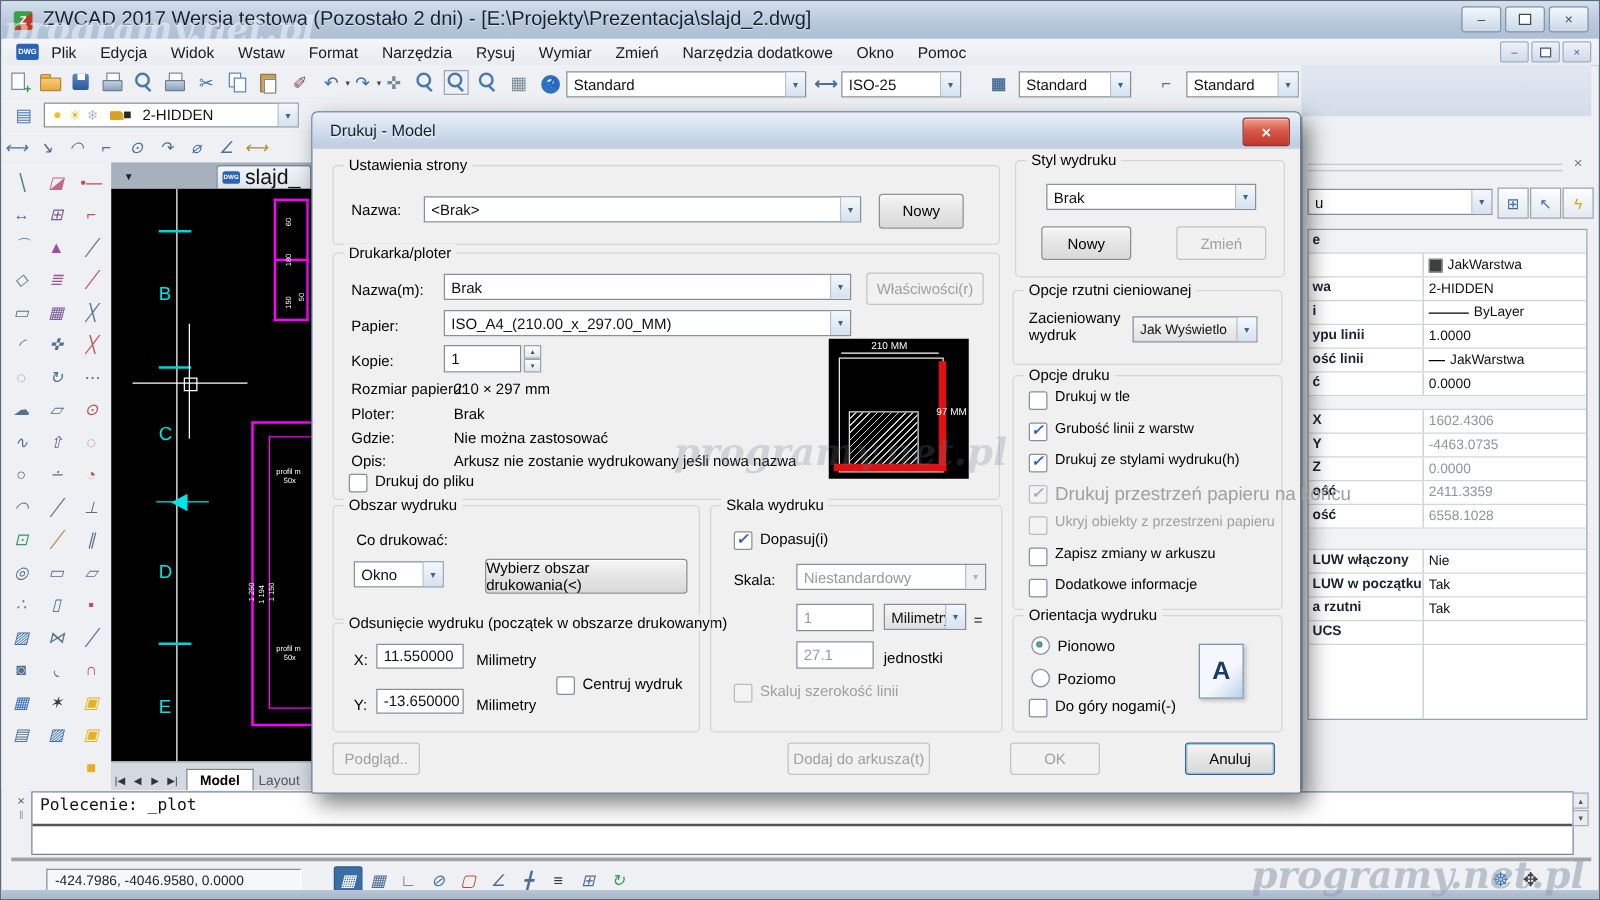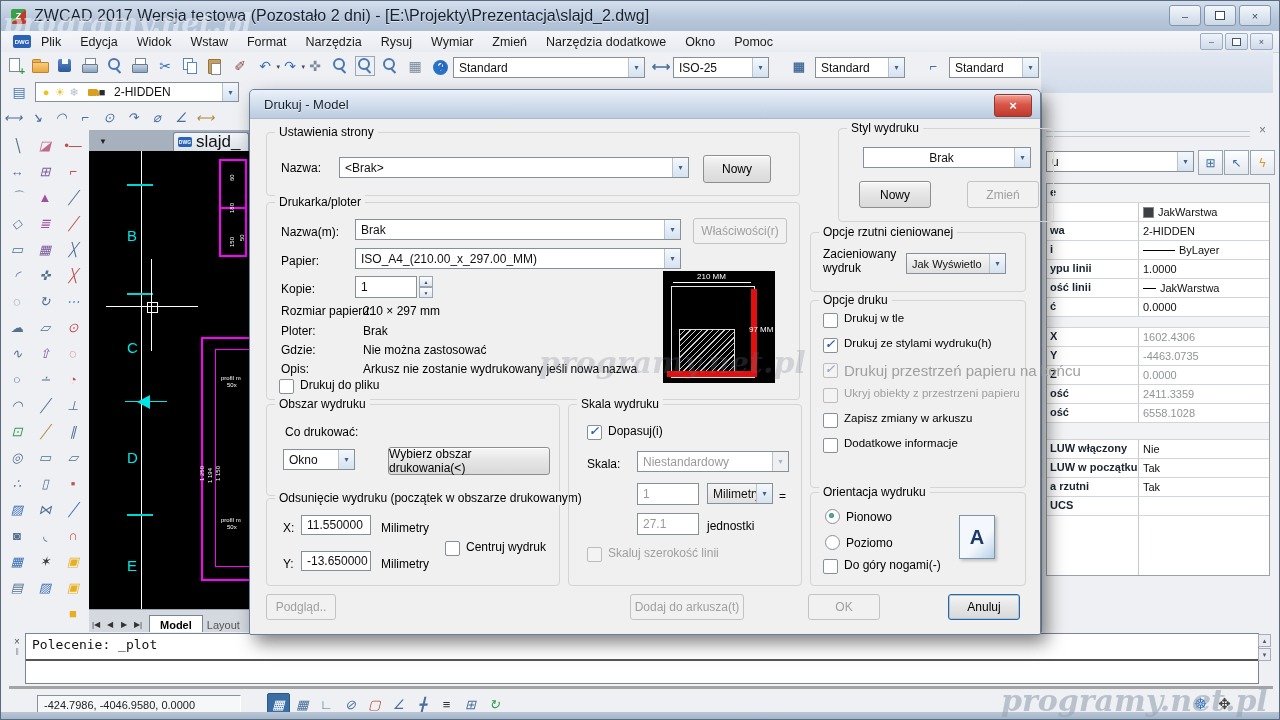--- a/index.html
+++ b/index.html
@@ -919,21 +919,21 @@
       <div class="input dis" style="left:68px;top:108px;width:62px;height:22px;">
           <span>27.1</span>
         </div>
       <span class="lbl" style="left:138px;top:114px;">jednostki</span>
       <label class="chk disabled" style="left:18px;top:142px;">
         <i class="box"></i>
           <span class="cl">Skaluj szerokość linii</span>
       </label>
     </div>
 
-    <div class="grp" style="left:588px;top:38px;width:214px;height:92px;text-align:center;">
+    <div class="grp" style="left:562px;top:38px;width:214px;height:92px;">
       <span class="legend">Styl wydruku</span>
       <div class="combo" style="left:24px;top:18px;width:168px;">
         <span class="ct">Brak</span>
           <span class="ca">▾</span>
       </div>
       <div class="btn" style="left:20px;top:52px;width:70px;height:25px;">
           <span>Nowy</span>
         </div>
       <div class="btn disabled" style="left:128px;top:52px;width:70px;height:25px;">
           <span>Zmień</span>
@@ -951,20 +951,24 @@
 
     <div class="grp" style="left:560px;top:210px;width:214px;height:186px;">
       <span class="legend">Opcje druku</span>
       <div style="position:absolute;left:12px;top:12px;display:flex;flex-direction:column;">
 
           <label class="chk" style="position:static;height:25px;">
             <i class="box"></i>
             <span class="cl" style="font-size:11.5px;">Drukuj w tle</span>
           </label>
 
+          <label class="chk checked" style="position:static;height:25px;">
+            <i class="box"></i>
+            <span class="cl" style="font-size:11.5px;">Grubość linii z warstw</span>
+          </label>
 
           <label class="chk checked" style="position:static;height:25px;">
             <i class="box"></i>
             <span class="cl" style="font-size:11.5px;">Drukuj ze stylami wydruku(h)</span>
           </label>
 
           <label class="chk checked disabled" style="position:static;height:25px;">
             <i class="box"></i>
             <span class="cl" style="font-size:15px;">Drukuj przestrzeń papieru na końcu</span>
           </label>

